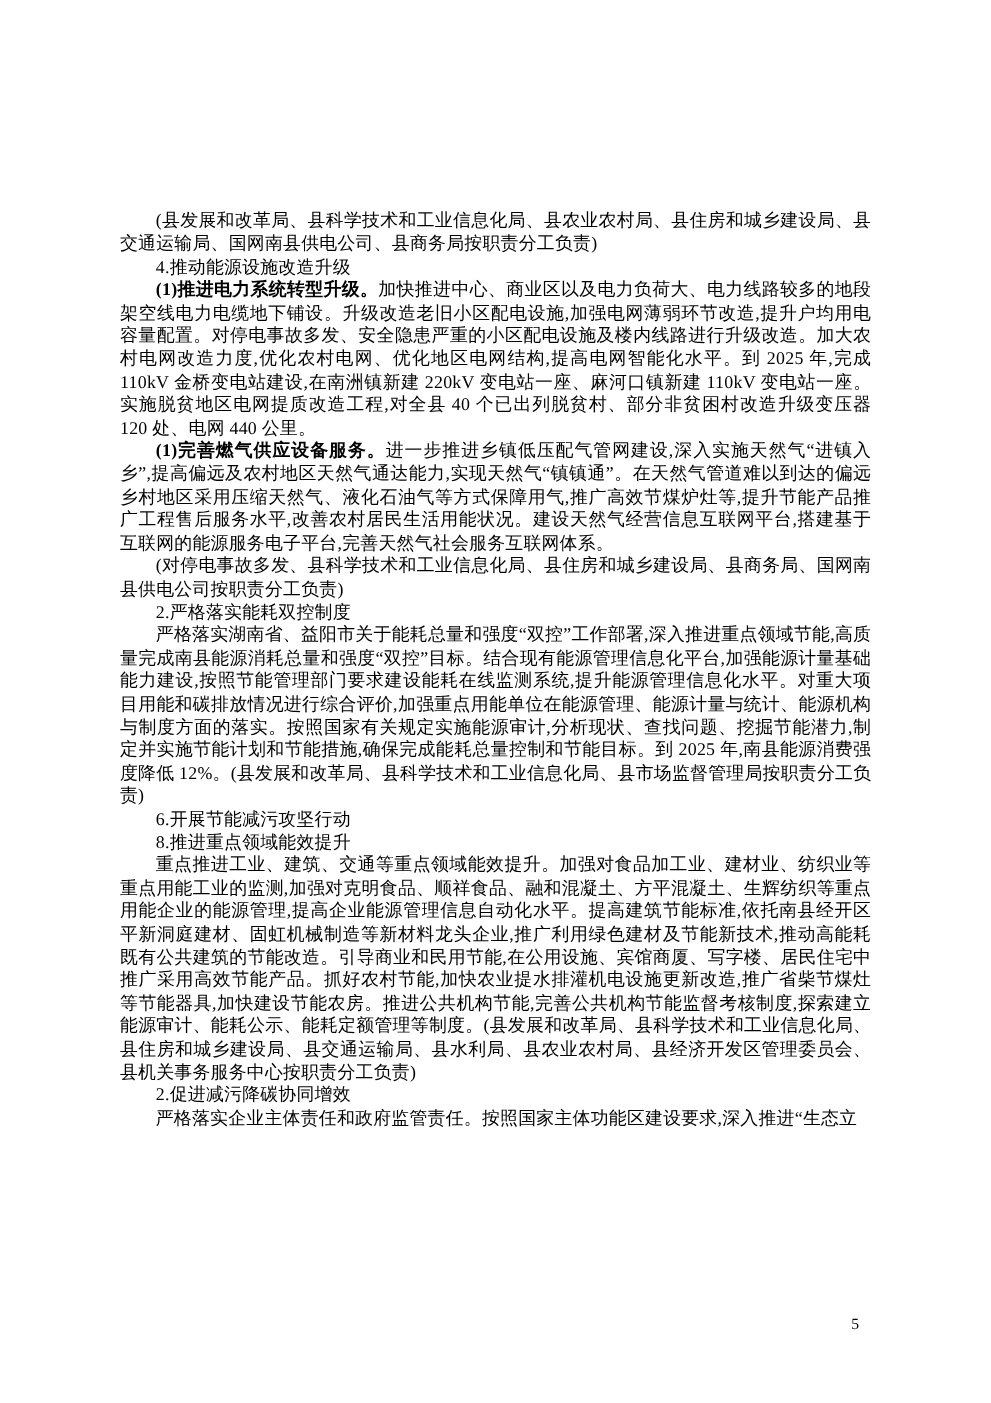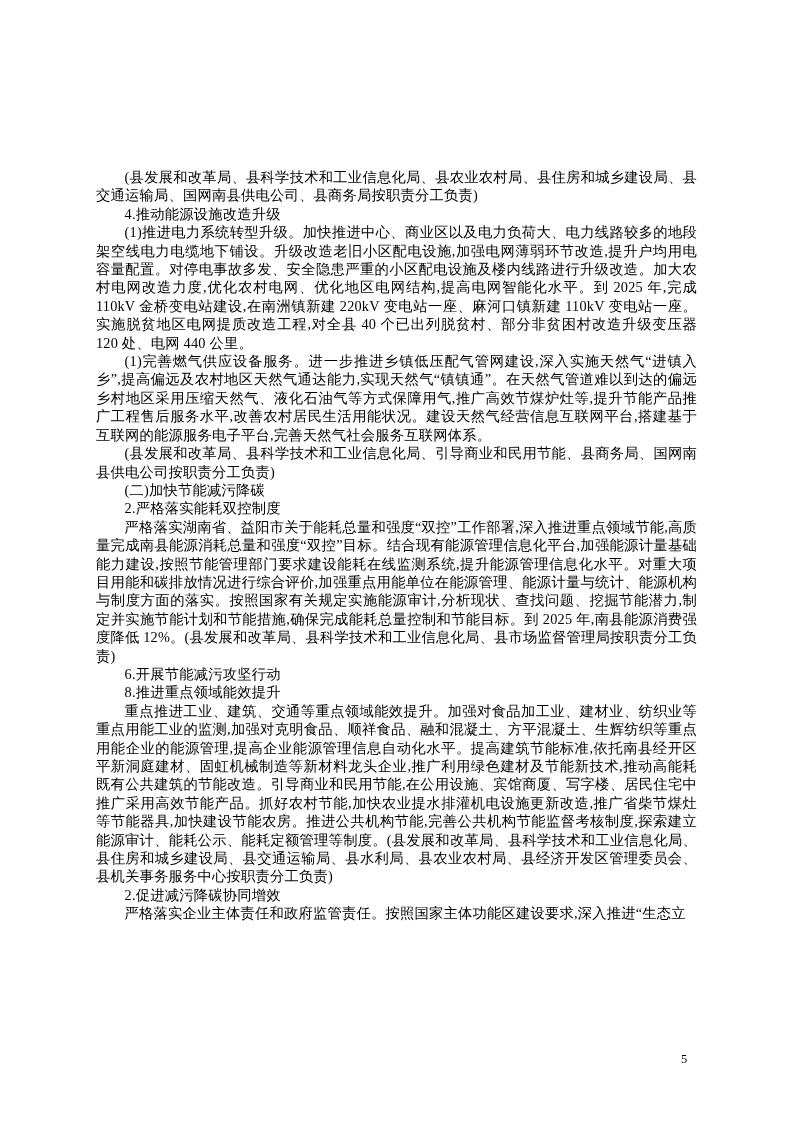--- a/index.html
+++ b/index.html
@@ -29,42 +29,41 @@
   }
   .para {
     margin: 0;
     padding: 0;
     text-indent: 2em;
   }
   .para.heading {
     font-weight: normal;
   }
   .para .para-lead {
-    font-weight: normal;
+    font-weight: bold;
   }
   .page-number {
     position: absolute;
     left: 681px;
     top: 1031px;
     font-size: 12.5px;
     line-height: 16px;
     color: #000000;
   }
 </style>
 </head>
 <body>
 
 <div class="page">
   <div class="doc" id="doc-body">
       <p class="para">(县发展和改革局、县科学技术和工业信息化局、县农业农村局、县住房和城乡建设局、县交通运输局、国网南县供电公司、县商务局按职责分工负责)</p>
       <p class="para heading">4.推动能源设施改造升级</p>
       <p class="para"><b class="para-lead">(1)推进电力系统转型升级。</b>加快推进中心、商业区以及电力负荷大、电力线路较多的地段架空线电力电缆地下铺设。升级改造老旧小区配电设施,加强电网薄弱环节改造,提升户均用电容量配置。对停电事故多发、安全隐患严重的小区配电设施及楼内线路进行升级改造。加大农村电网改造力度,优化农村电网、优化地区电网结构,提高电网智能化水平。到 2025 年,完成 110kV 金桥变电站建设,在南洲镇新建 220kV 变电站一座、麻河口镇新建 110kV 变电站一座。实施脱贫地区电网提质改造工程,对全县 40 个已出列脱贫村、部分非贫困村改造升级变压器 120 处、电网 440 公里。</p>
       <p class="para"><b class="para-lead">(1)完善燃气供应设备服务。</b>进一步推进乡镇低压配气管网建设,深入实施天然气“进镇入乡”,提高偏远及农村地区天然气通达能力,实现天然气“镇镇通”。在天然气管道难以到达的偏远乡村地区采用压缩天然气、液化石油气等方式保障用气,推广高效节煤炉灶等,提升节能产品推广工程售后服务水平,改善农村居民生活用能状况。建设天然气经营信息互联网平台,搭建基于互联网的能源服务电子平台,完善天然气社会服务互联网体系。</p>
-      <p class="para">(县发展和改革局、县科学技术和工业信息化局、引导商业和民用节能、县商务局、国网南县供电公司按职责分工负责)</p>
-      <p class="para">(二)加快节能减污降碳</p>
+      <p class="para">(对停电事故多发、县科学技术和工业信息化局、县住房和城乡建设局、县商务局、国网南县供电公司按职责分工负责)</p>
       <p class="para heading">2.严格落实能耗双控制度</p>
       <p class="para">严格落实湖南省、益阳市关于能耗总量和强度“双控”工作部署,深入推进重点领域节能,高质量完成南县能源消耗总量和强度“双控”目标。结合现有能源管理信息化平台,加强能源计量基础能力建设,按照节能管理部门要求建设能耗在线监测系统,提升能源管理信息化水平。对重大项目用能和碳排放情况进行综合评价,加强重点用能单位在能源管理、能源计量与统计、能源机构与制度方面的落实。按照国家有关规定实施能源审计,分析现状、查找问题、挖掘节能潜力,制定并实施节能计划和节能措施,确保完成能耗总量控制和节能目标。到 2025 年,南县能源消费强度降低 12%。(县发展和改革局、县科学技术和工业信息化局、县市场监督管理局按职责分工负责)</p>
       <p class="para heading">6.开展节能减污攻坚行动</p>
       <p class="para heading">8.推进重点领域能效提升</p>
       <p class="para">重点推进工业、建筑、交通等重点领域能效提升。加强对食品加工业、建材业、纺织业等重点用能工业的监测,加强对克明食品、顺祥食品、融和混凝土、方平混凝土、生辉纺织等重点用能企业的能源管理,提高企业能源管理信息自动化水平。提高建筑节能标准,依托南县经开区平新洞庭建材、固虹机械制造等新材料龙头企业,推广利用绿色建材及节能新技术,推动高能耗既有公共建筑的节能改造。引导商业和民用节能,在公用设施、宾馆商厦、写字楼、居民住宅中推广采用高效节能产品。抓好农村节能,加快农业提水排灌机电设施更新改造,推广省柴节煤灶等节能器具,加快建设节能农房。推进公共机构节能,完善公共机构节能监督考核制度,探索建立能源审计、能耗公示、能耗定额管理等制度。(县发展和改革局、县科学技术和工业信息化局、县住房和城乡建设局、县交通运输局、县水利局、县农业农村局、县经济开发区管理委员会、县机关事务服务中心按职责分工负责)</p>
       <p class="para heading">2.促进减污降碳协同增效</p>
       <p class="para">严格落实企业主体责任和政府监管责任。按照国家主体功能区建设要求,深入推进“生态立</p>
     </div>
   <div class="page-number">5</div>
 </div>

